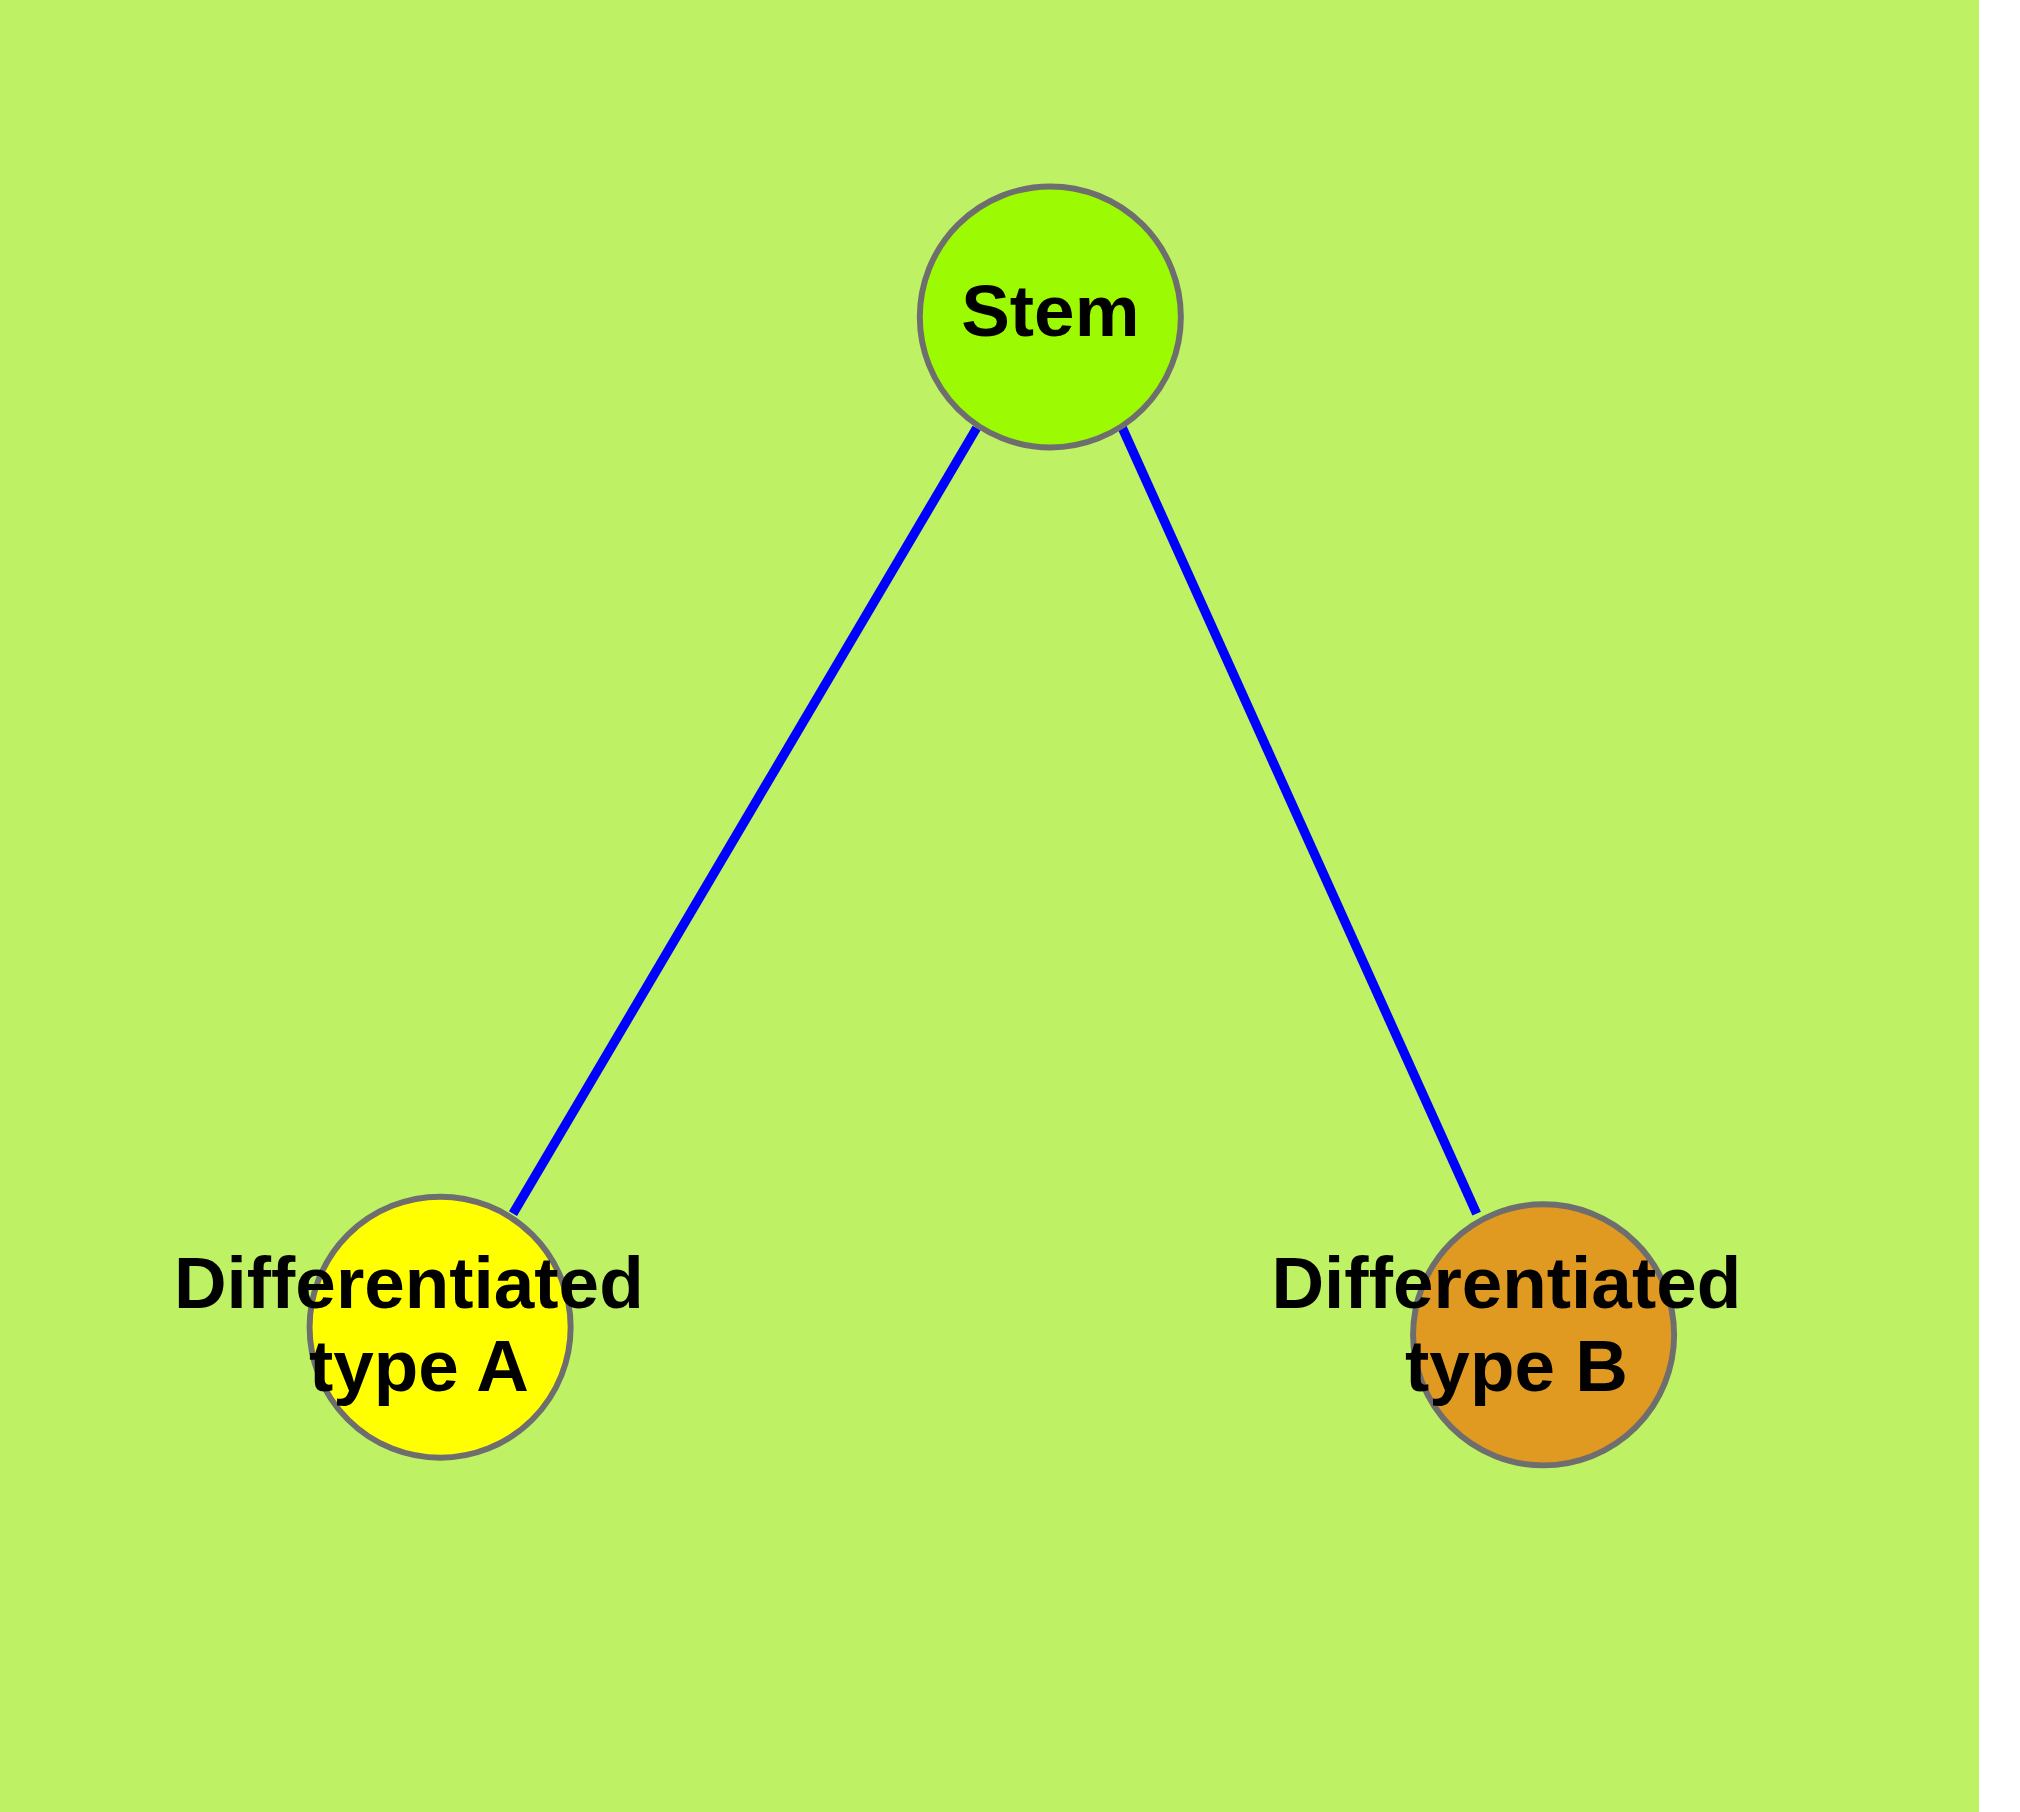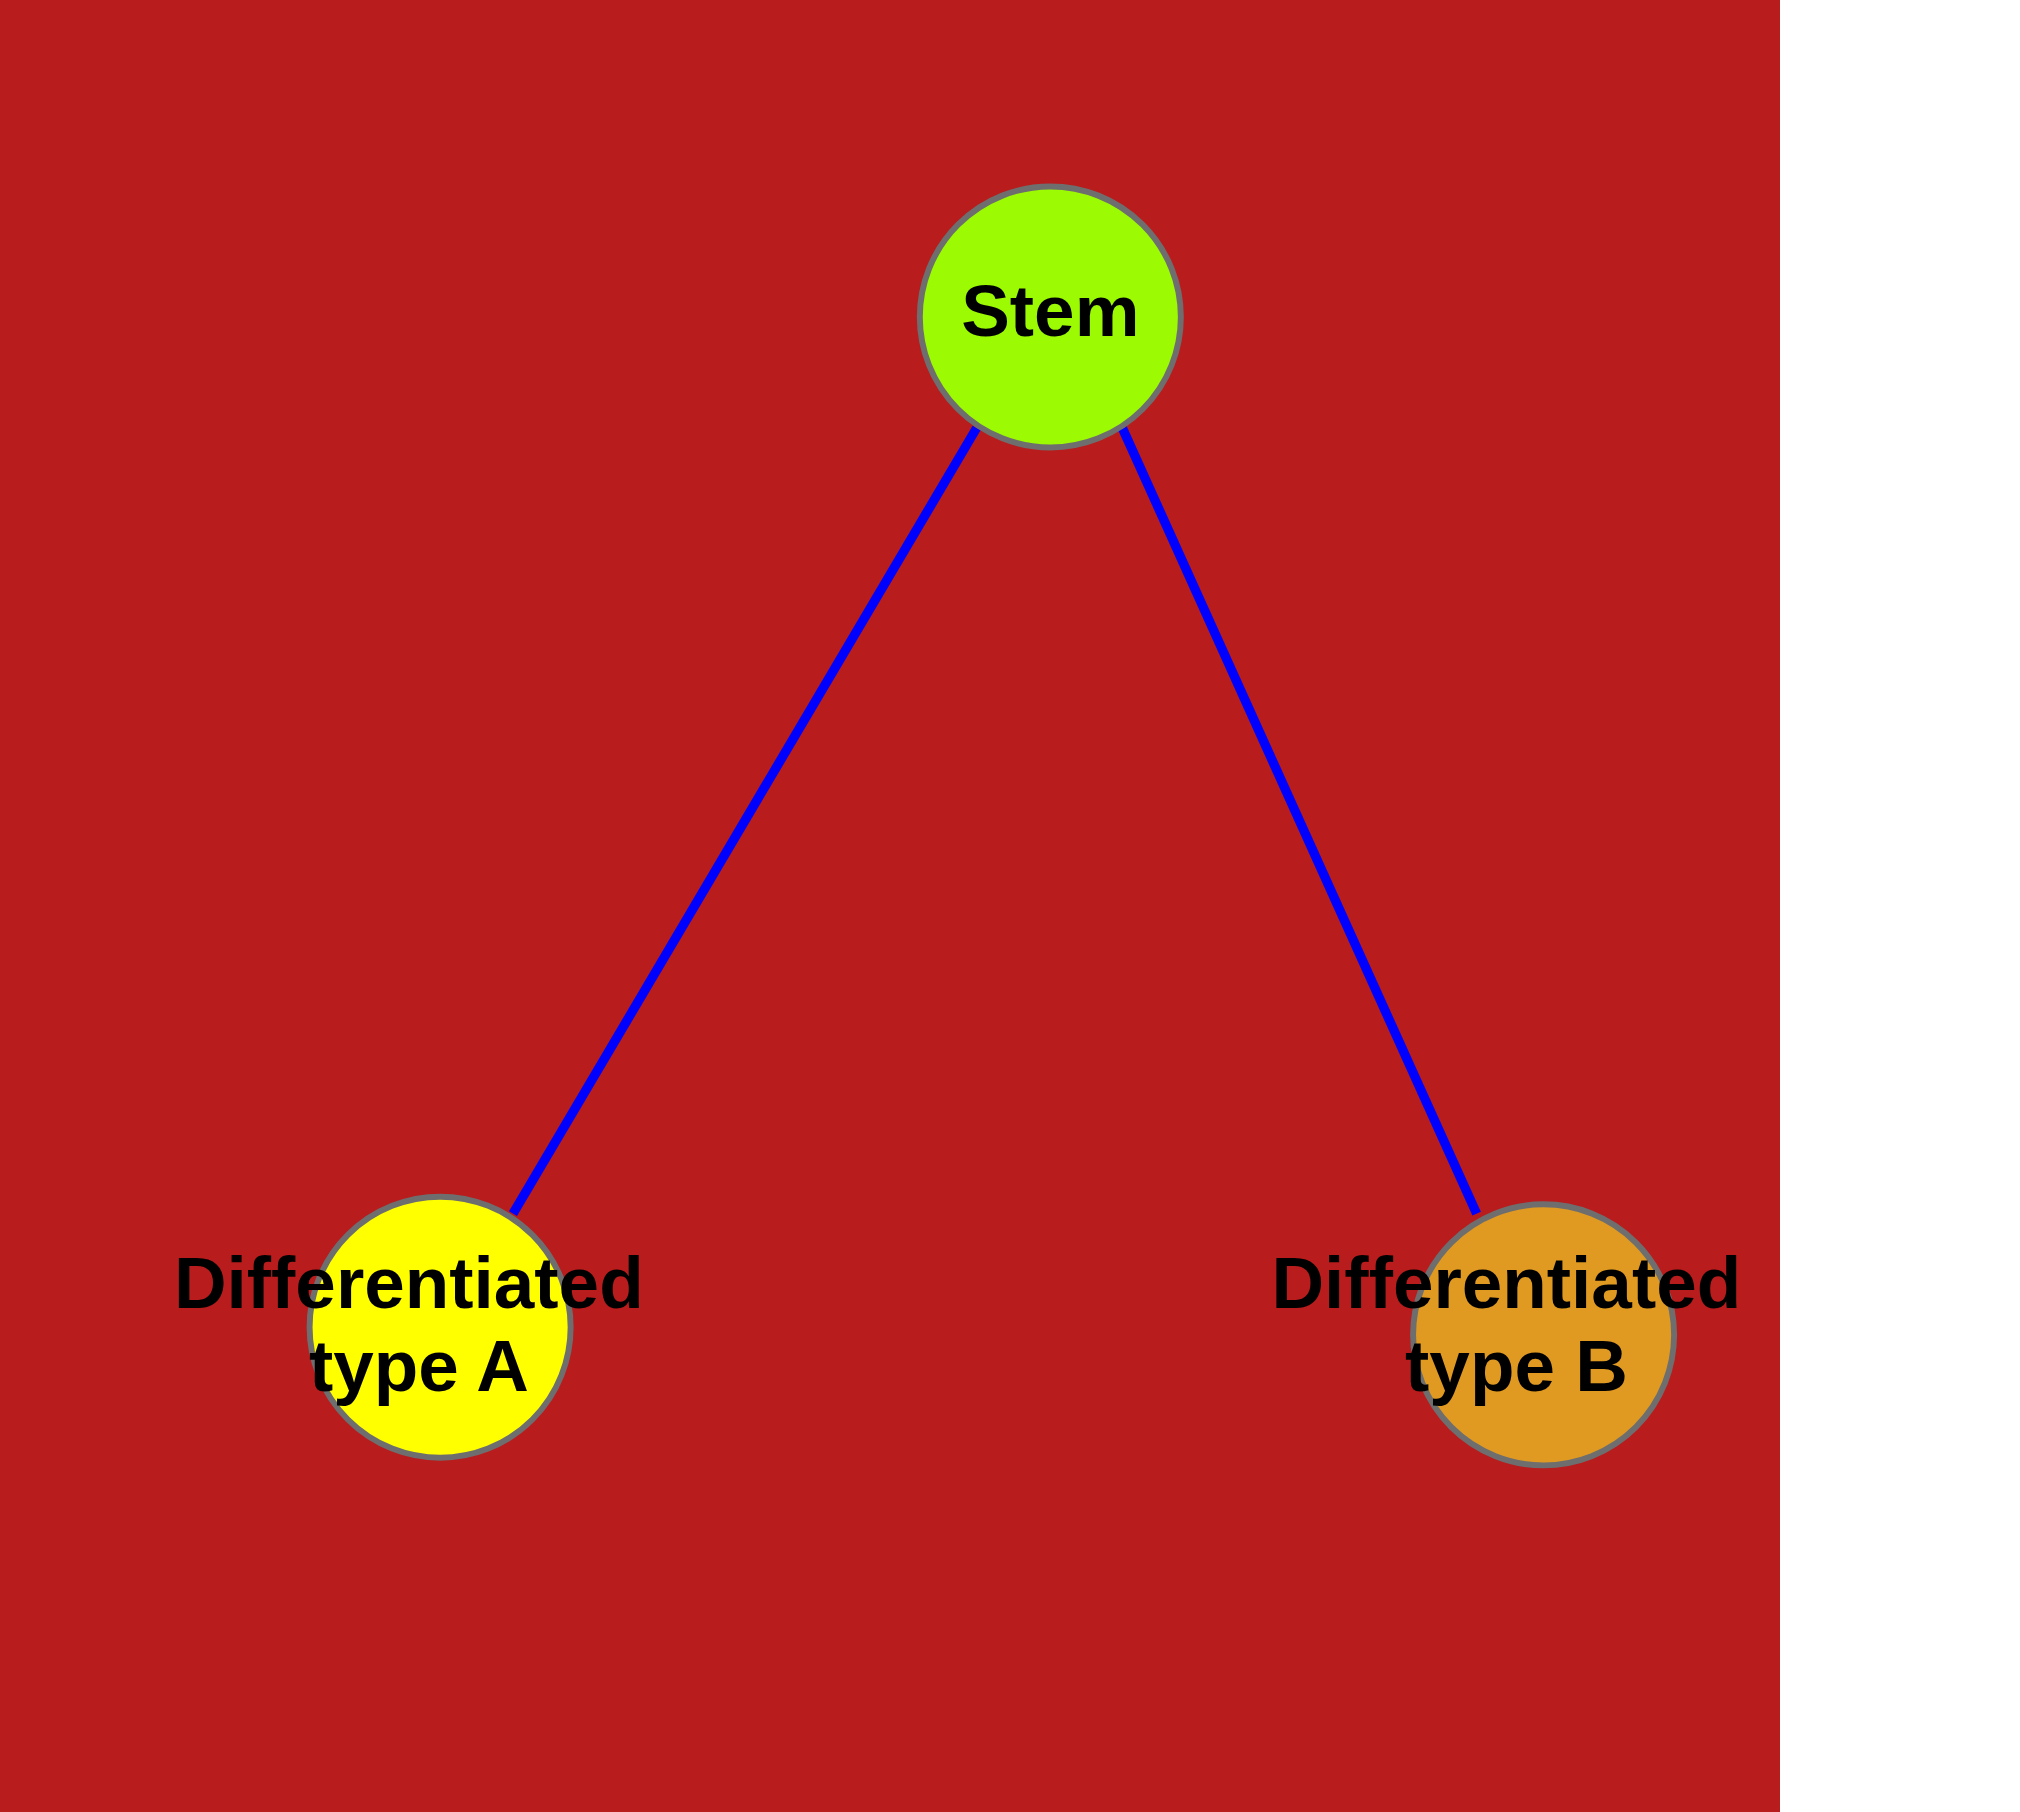--- a/index.html
+++ b/index.html
@@ -2,25 +2,26 @@
 <html style="font-size:13.6px"><head>
 <meta charset="utf-8">
 <style>
   html, body {
     margin: 0;
     padding: 0;
     background: #ffffff;
   }
   #canvas-wrap {
     position: relative;
-    width: 1780px;
+    width: 1950px;
     height: 1812px;
-    background: #b91c1c;
+    background: #bef264;
     overflow: hidden;
     font-family: "Liberation Sans", sans-serif;
+    padding-left: 29px;
   }
   #graph-svg {
     position: absolute;
     left: 0;
     top: 0;
     width: 2021px;
     height: 1812px;
     display: block;
   }
   .edge-line {

